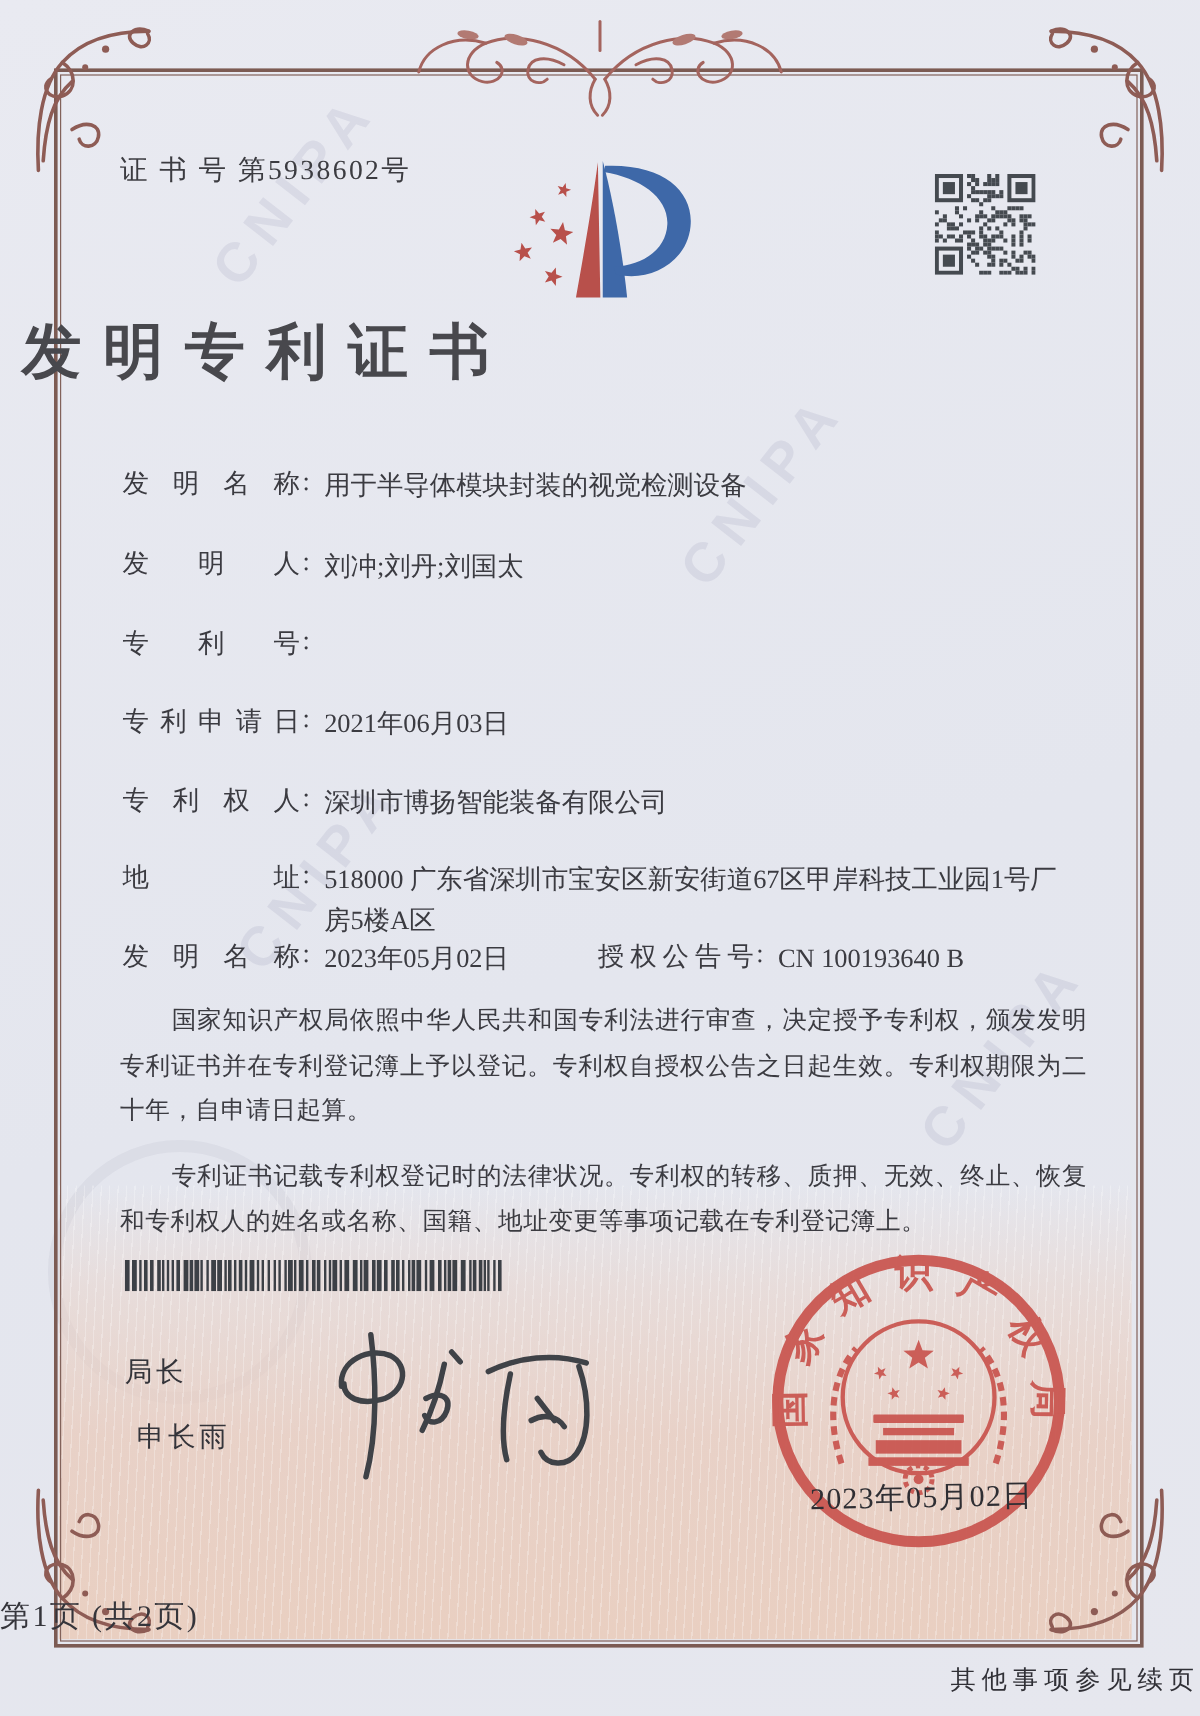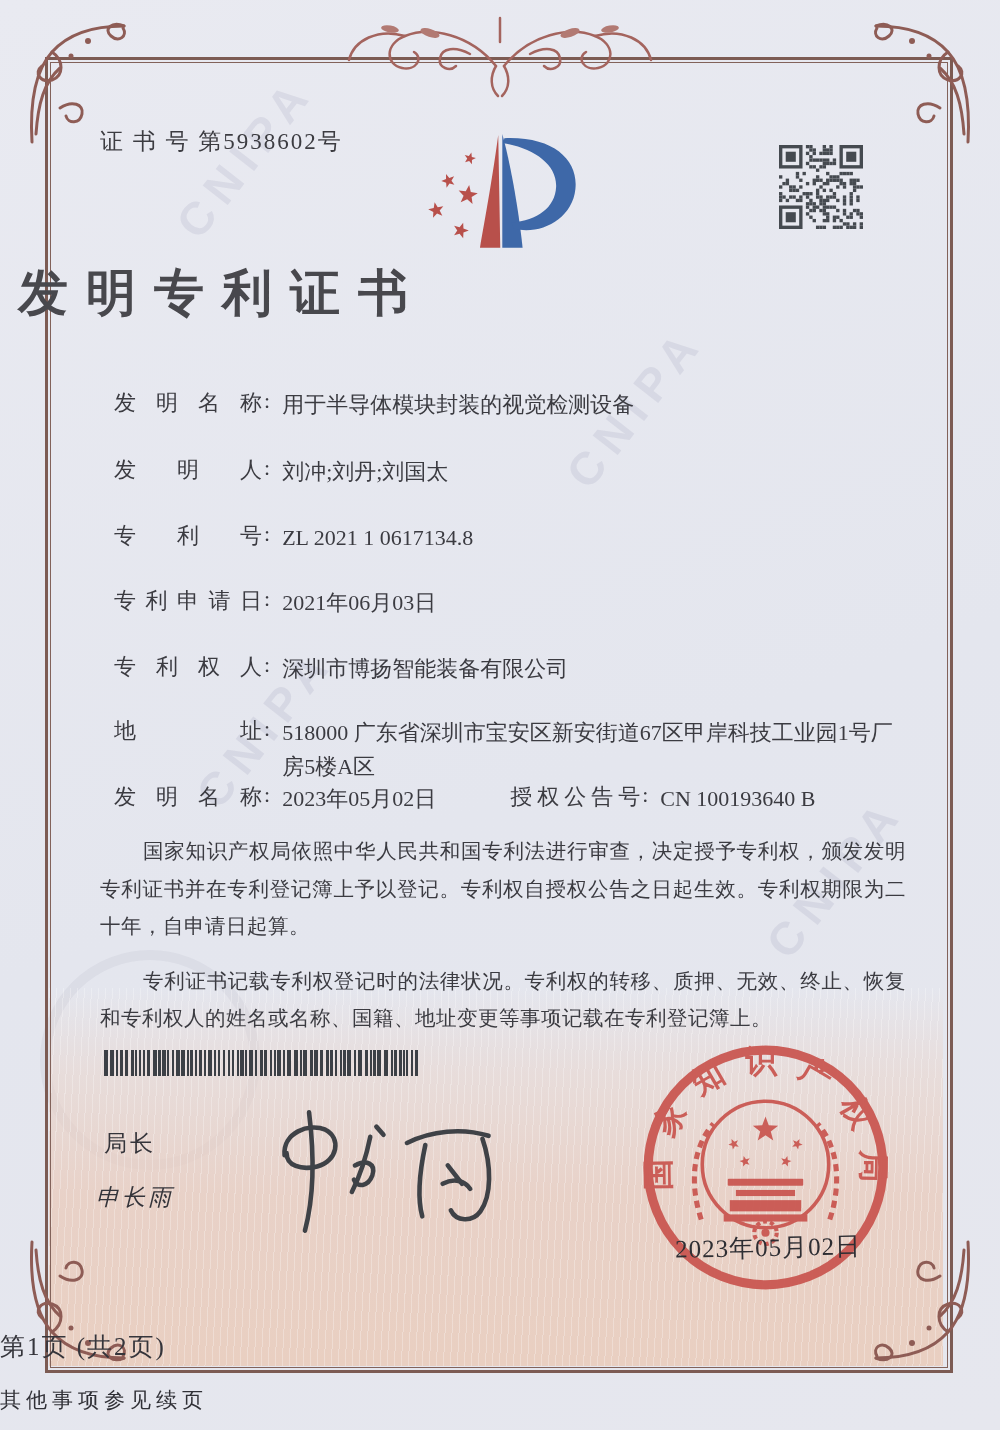--- a/index.html
+++ b/index.html
@@ -20,39 +20,39 @@
       color:rgba(125,130,160,.14);letter-spacing:10px;transform:rotate(-52deg);font-size:46px;}
   .wm-circle{position:absolute;left:40px;top:950px;width:200px;height:200px;border-radius:50%;
       border:10px solid rgba(120,115,140,.08);}
   
   .cert-no{position:absolute;left:100px;top:126px;font-size:23px;letter-spacing:2px;color:#3c3c41;}
   .logo{position:absolute;left:403px;top:128px;}
   .qr{position:absolute;left:779px;top:145px;}
   .title{position:absolute;left:0;right:0;top:260px;text-align:left;font-size:50px;font-weight:bold;
          letter-spacing:18px;color:#48484d;text-indent:18px;}
   
-  .row{position:absolute;left:114px;width:808px;font-size:22px;display:flex;align-items:flex-start;color:#3b3b41;}
+  .row{position:absolute;left:102px;width:808px;font-size:22px;display:flex;align-items:flex-start;color:#3b3b41;}
   .lbl{display:inline-block;width:148px;text-align:justify;text-align-last:justify;text-justify:inter-character;flex:0 0 148px;}
   .lbl2{width:130px;flex:0 0 130px;}
   .colon{margin:0 12px 0 2px;}
   .val{flex:1;line-height:1.55;}
   .val-fixed{flex:0 0 auto;}
   
   .legal{position:absolute;left:100px;top:834px;width:806px;}
   .legal p{margin:0 0 17px;font-size:20.5px;line-height:1.83;text-indent:2.1em;text-align:justify;letter-spacing:.5px;color:#3b3b41;font-family:Liberation Mono, monospace;}
   
   .barcode{position:absolute;left:104px;top:1050px;}
   .sig-title{position:absolute;left:104px;top:1128px;font-size:23px;letter-spacing:3px;color:#34343a;}
-  .sig-name{position:absolute;left:96px;top:1182px;font-size:23px;letter-spacing:3px;color:#34343a;font-style:italic;}
+  .sig-name{position:absolute;left:114px;top:1182px;font-size:23px;letter-spacing:3px;color:#34343a;}
   .signature{position:absolute;left:256px;top:1102px;}
   .seal{position:absolute;left:638px;top:1040px;opacity:.93;}
   .seal-date{position:absolute;left:668px;top:1231px;width:200px;text-align:center;font-size:25px;
              color:#2e2e33;letter-spacing:1px;transform:rotate(-1deg);}
   .page-info{position:absolute;left:0;right:0;top:1330px;text-align:left;font-size:25px;color:#35353b;letter-spacing:2px;}
-  .continuation{position:absolute;left:0;right:0;top:1386px;text-align:left;font-size:21px;color:#303036;letter-spacing:5px;}
+  .continuation{position:absolute;left:0;right:0;top:1386px;text-align:right;font-size:21px;color:#303036;letter-spacing:5px;}
   
   .corner{position:absolute;width:105px;height:132px;}
   .c-tl{left:26px;top:16px;}
   .c-tr{left:869px;top:16px;transform:scaleX(-1);}
   .c-bl{left:26px;top:1236px;transform:scaleY(-1);}
   .c-br{left:869px;top:1236px;transform:scale(-1,-1);}
   .top-orn{position:absolute;left:335px;top:8px;}
   .defs-holder{position:absolute;width:0;height:0;overflow:hidden;}
 </style>
 </head>
@@ -320,21 +320,20 @@
     <span class="val">用于半导体模块封装的视觉检测设备</span>
   </div>
   <div class="row" style="top:455px">
     <span class="lbl">发明人</span>
       <span class="colon">:</span>
     <span class="val">刘冲;刘丹;刘国太</span>
   </div>
   <div class="row" style="top:521px">
     <span class="lbl">专利号</span>
       <span class="colon">:</span>
-    <span class="val">ZL 2021 1 0617134.8</span>
   </div>
   <div class="row" style="top:586px">
     <span class="lbl">专利申请日</span>
       <span class="colon">:</span>
     <span class="val">2021年06月03日</span>
   </div>
   <div class="row" style="top:652px">
     <span class="lbl">专利权人</span>
       <span class="colon">:</span>
     <span class="val">深圳市博扬智能装备有限公司</span>

